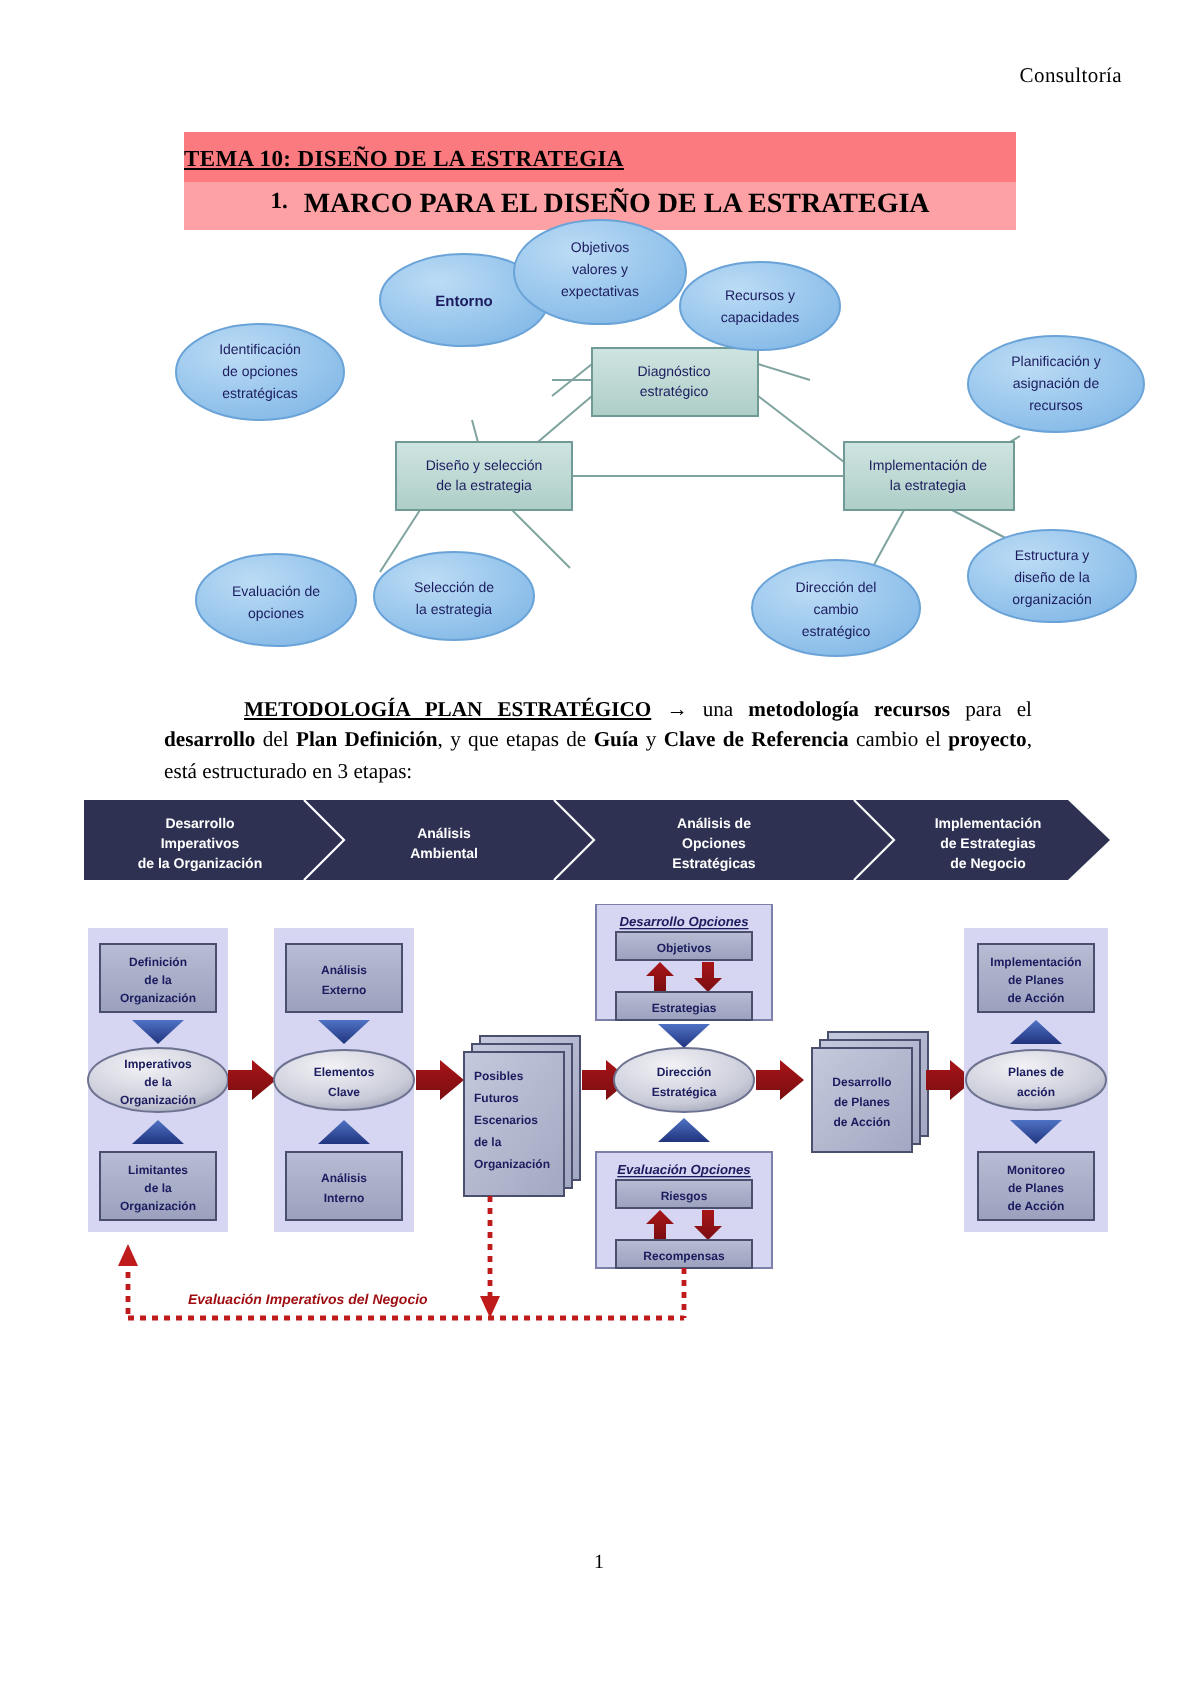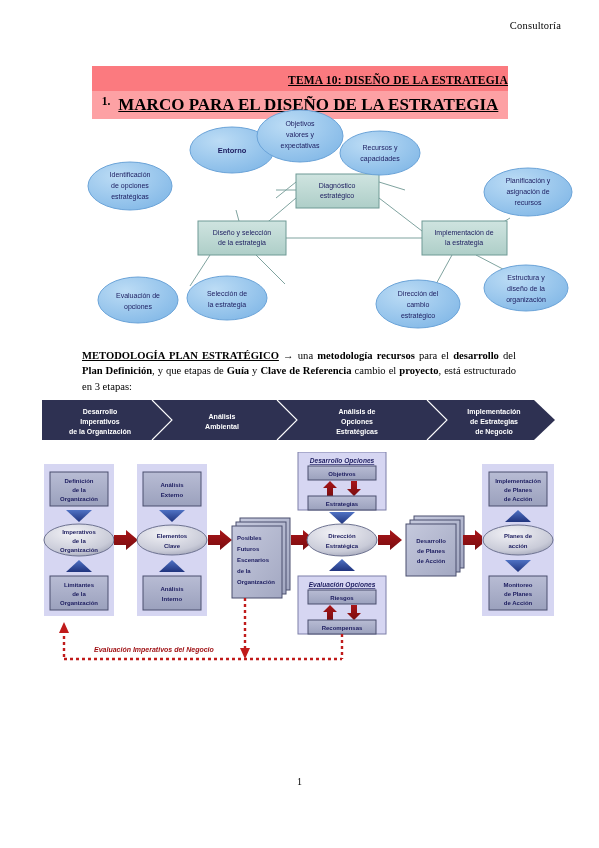--- a/index.html
+++ b/index.html
@@ -1,41 +1,41 @@
 <!DOCTYPE html>
 <html lang="es"><head>
 <meta charset="utf-8">
 <title>Consultoría — Tema 10</title>
 <style>
   html,body{margin:0;padding:0;background:#ffffff;}
   body{width:599px;height:848px;position:relative;overflow:hidden;
        font-family:"Liberation Serif", serif;color:#000;}
 
   
-  .hdr-right{position:absolute;top:20px;right:38px;font-size:10.5px;
+  .hdr-right{position:absolute;top:33px;right:38px;font-size:10.5px;
              font-family:"Liberation Serif",serif;letter-spacing:.2px;}
 
   .title-band{position:absolute;left:92px;top:66px;width:416px;}
-  .title-row-1{background:#fb7a7f;text-align:right;padding:4px 0 3px;}
+  .title-row-1{background:#fb7a7f;text-align:left;padding:4px 0 3px;}
   .title-row-1 span{font-weight:bold;font-size:11.5px;text-decoration:underline;
                     letter-spacing:.2px;}
   .title-row-2{background:#fda1a4;padding:4px 0 4px 0;}
   .title-row-2 .inner{display:flex;justify-content:center;gap:8px;}
   .title-row-2 .num{font-weight:bold;font-size:11.5px;}
-  .title-row-2 .txt{font-weight:bold;font-size:17px;text-decoration:underline;}
+  .title-row-2 .txt{font-weight:bold;font-size:14px;}
 
   
   #mindmap{position:absolute;left:80px;top:108px;width:500px;height:235px;}
   #mindmap svg{display:block;}
 
   
   .para{position:absolute;left:82px;top:348px;width:434px;font-size:10.6px;
         line-height:15.3px;text-align:justify;}
   .para b{font-weight:bold;}
-  .para u{text-decoration:underline;}
+  .para u{text-decoration:underline;margin-left:40px;}
 
   
   #banner{position:absolute;left:42px;top:398px;width:514px;height:44px;}
   #banner svg{display:block;}
   .bn-txt{fill:#ffffff;font-family:"Liberation Sans",sans-serif;font-size:7px;
           font-weight:bold;text-anchor:middle;}
 
   
   #flow{position:absolute;left:42px;top:452px;width:514px;height:220px;}
   #flow svg{display:block;}

